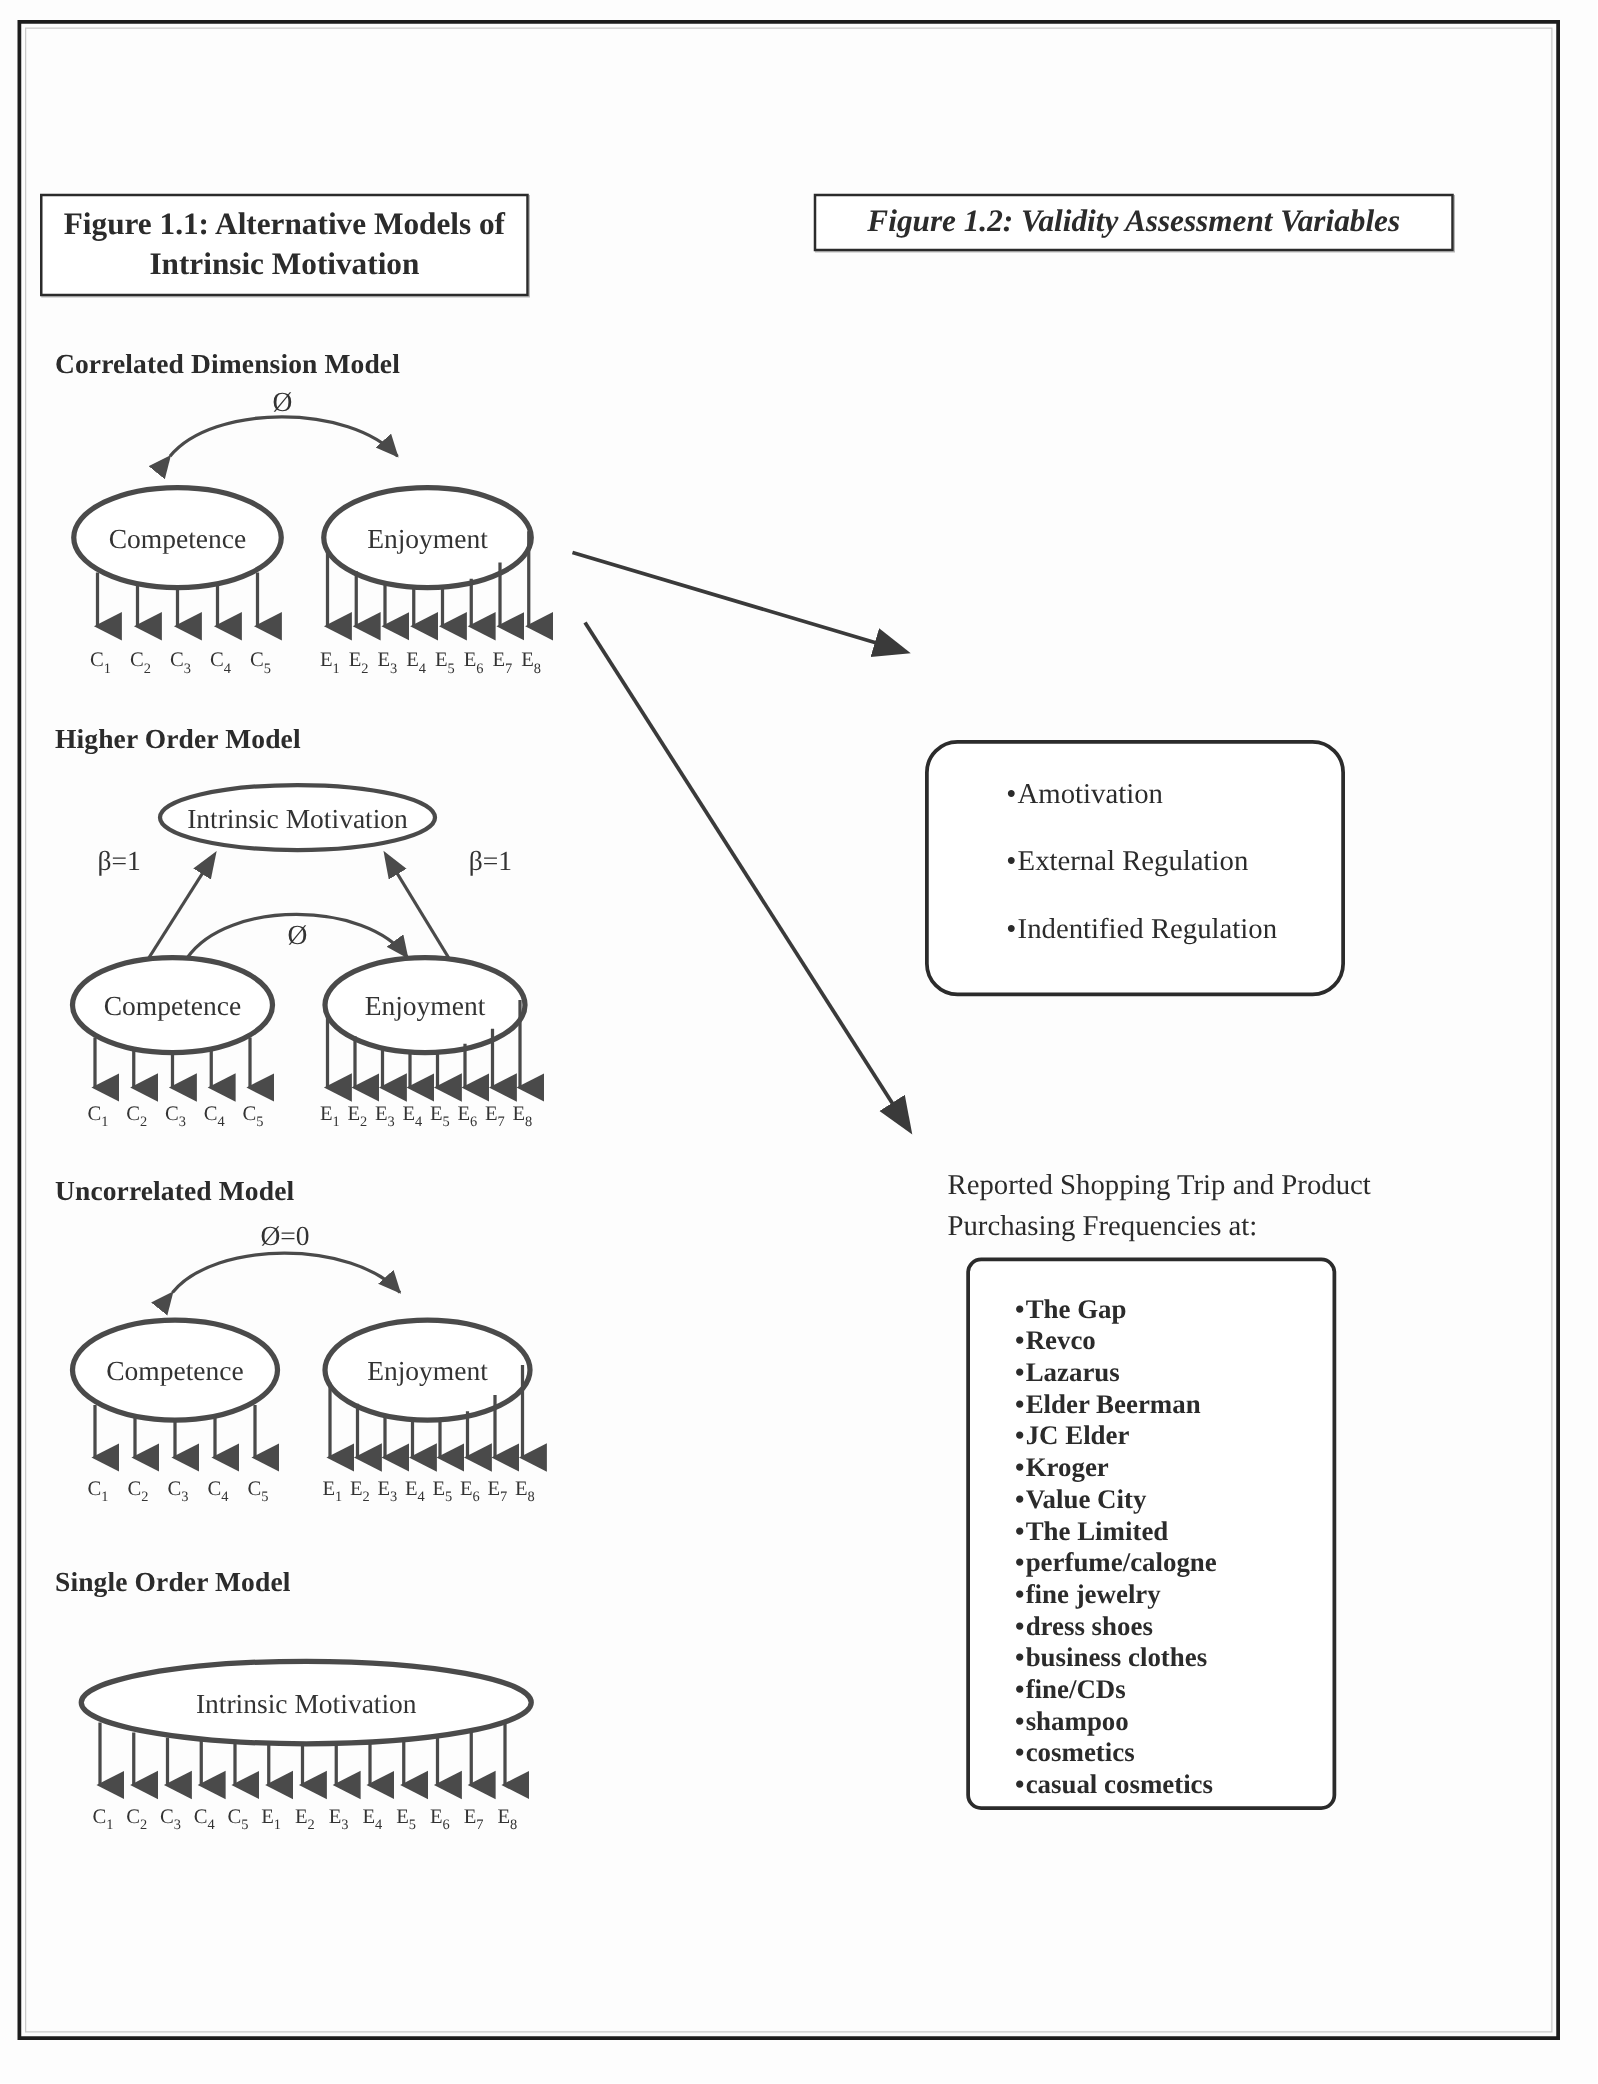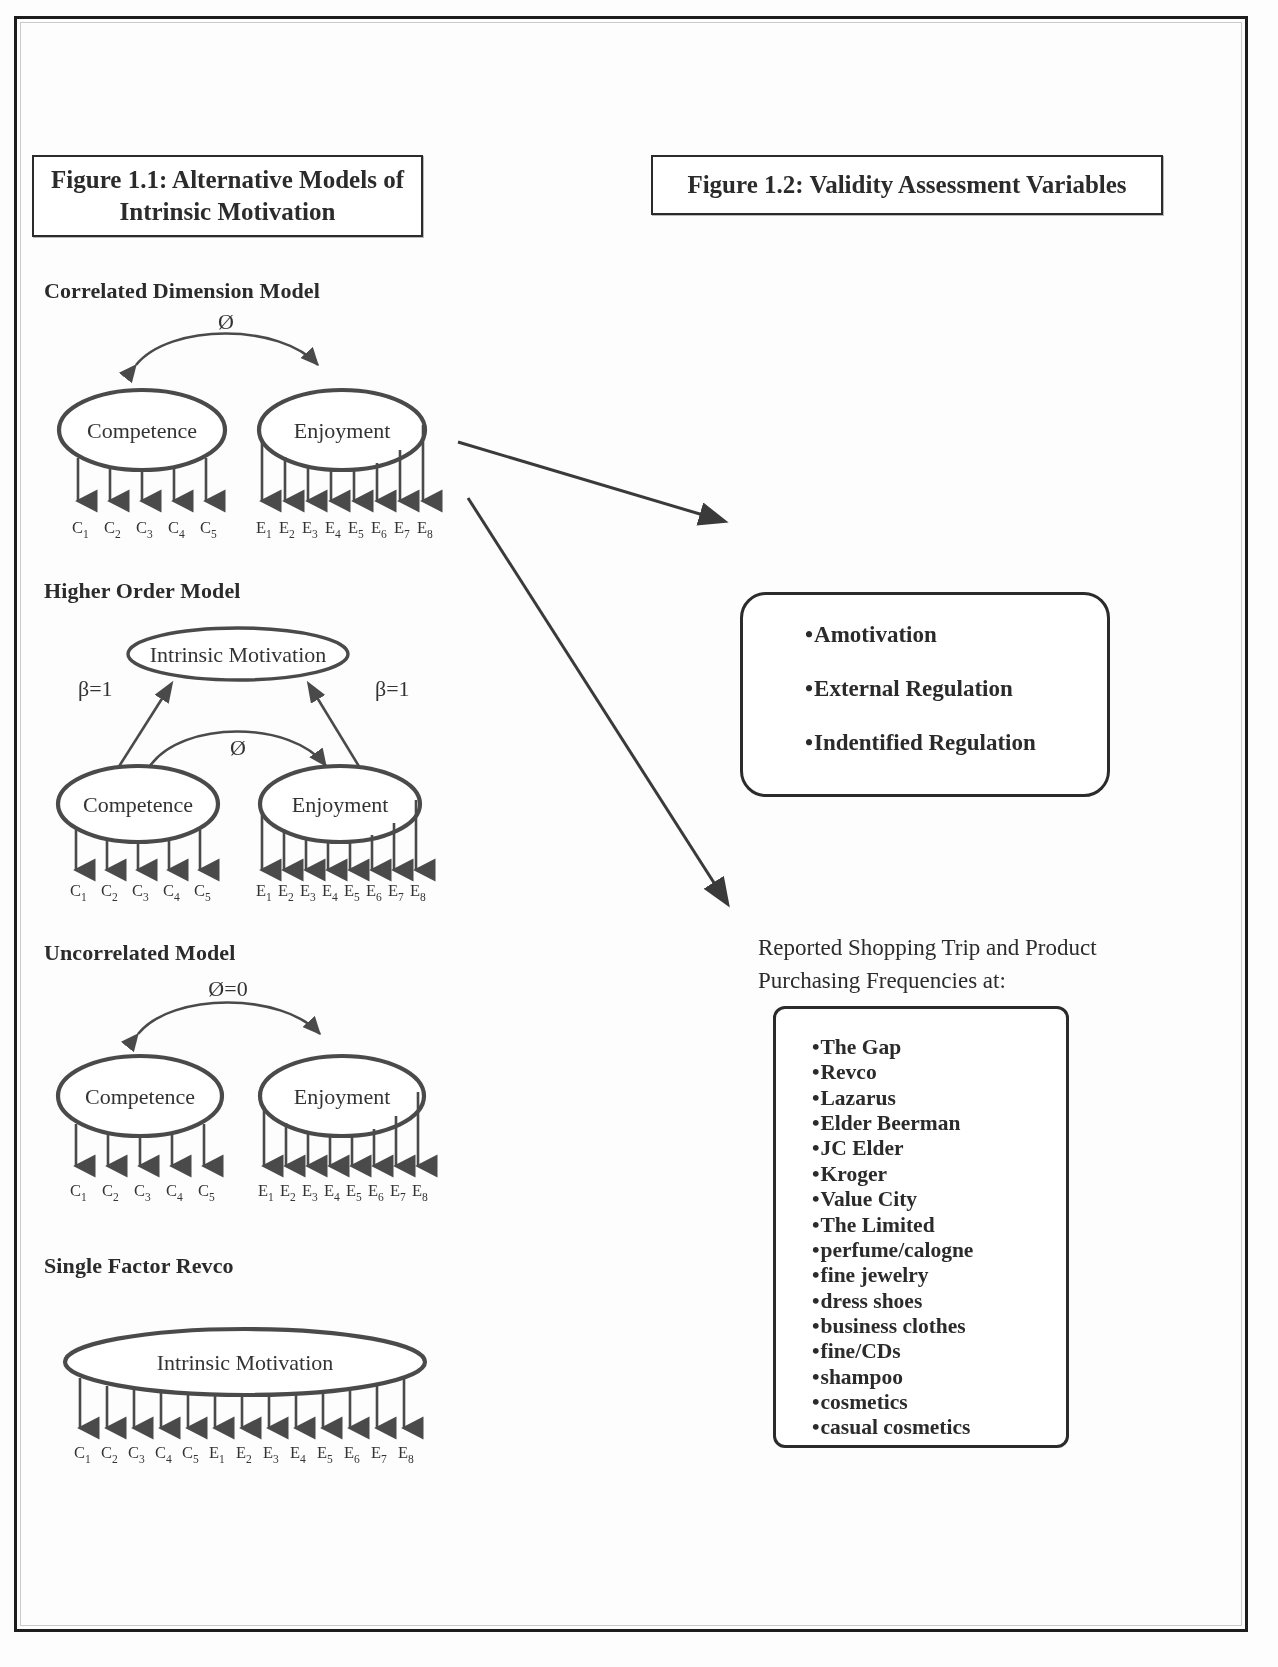--- a/index.html
+++ b/index.html
@@ -42,21 +42,21 @@
     box-sizing:border-box;
     display:flex;
     align-items:center;
     justify-content:center;
     text-align:center;
     font-weight:bold;
     line-height:1.28;
     box-shadow:1px 1px 0 #b9b9b9;
   }
   #fig11-box{ left:32px; top:155px; width:391px; height:82px; font-size:25px; padding:0 12px;}
-  #fig12-box{ left:651px; top:155px; width:512px; height:60px; font-size:25px; padding:0 12px;}
+  #fig12-box{ left:651px; top:155px; width:512px; height:46px; font-size:25px; padding:0 12px;font-style:italic;}
 
   
   .model-heading{
     position:absolute;
     font-weight:bold;
     font-size:22px;
     letter-spacing:.1px;
     white-space:nowrap;
   }
 
@@ -71,21 +71,21 @@
   }
 
   
   .round-box{
     position:absolute;
     border:3px solid #2b2b2b;
     border-radius:26px;
     background:#ffffff;
     box-sizing:border-box;
   }
-  #extrinsic-box{ left:740px; top:592px; width:370px; height:205px;font-weight:bold; }
+  #extrinsic-box{ left:740px; top:592px; width:336px; height:205px; }
   #stores-box{   left:773px; top:1006px; width:296px; height:442px; border-radius:12px;}
 
   .bullet-list{
     list-style:none;
     margin:0;
     padding:0;
   }
   #extrinsic-box .bullet-list{ padding:27px 0 0 62px; }
   #extrinsic-box .bullet-list li{
     font-size:23px;
@@ -309,21 +309,21 @@
       <text class="ind-label" x="250" y="228">E<tspan class="ind-sub" dy="5">2</tspan></text>
       <text class="ind-label" x="272" y="228">E<tspan class="ind-sub" dy="5">3</tspan></text>
       <text class="ind-label" x="294" y="228">E<tspan class="ind-sub" dy="5">4</tspan></text>
       <text class="ind-label" x="316" y="228">E<tspan class="ind-sub" dy="5">5</tspan></text>
       <text class="ind-label" x="338" y="228">E<tspan class="ind-sub" dy="5">6</tspan></text>
       <text class="ind-label" x="360" y="228">E<tspan class="ind-sub" dy="5">7</tspan></text>
       <text class="ind-label" x="382" y="228">E<tspan class="ind-sub" dy="5">8</tspan></text>
     </g>
   </svg>
 
-  <div class="model-heading" style="left:44px; top:1253px;">Single Factor Revco</div>
+  <div class="model-heading" style="left:44px; top:1253px;">Single Order Model</div>
 
   <svg class="model-svg" id="svg-model-single-factor" style="left:30px; top:1300px;" width="460" height="250" viewBox="0 0 460 250">
     <defs>
       <marker id="dn4" markerWidth="10" markerHeight="10" refX="5" refY="7.5" orient="auto">
         <path d="M0.6,0 L9.4,0 L5,8.6 z" fill="#4a4a4a"></path>
       </marker>
     </defs>
 
     <ellipse class="ell" cx="215" cy="62" rx="180" ry="33"></ellipse>
     <text class="node-label" x="215" y="70" text-anchor="middle">Intrinsic Motivation</text>

